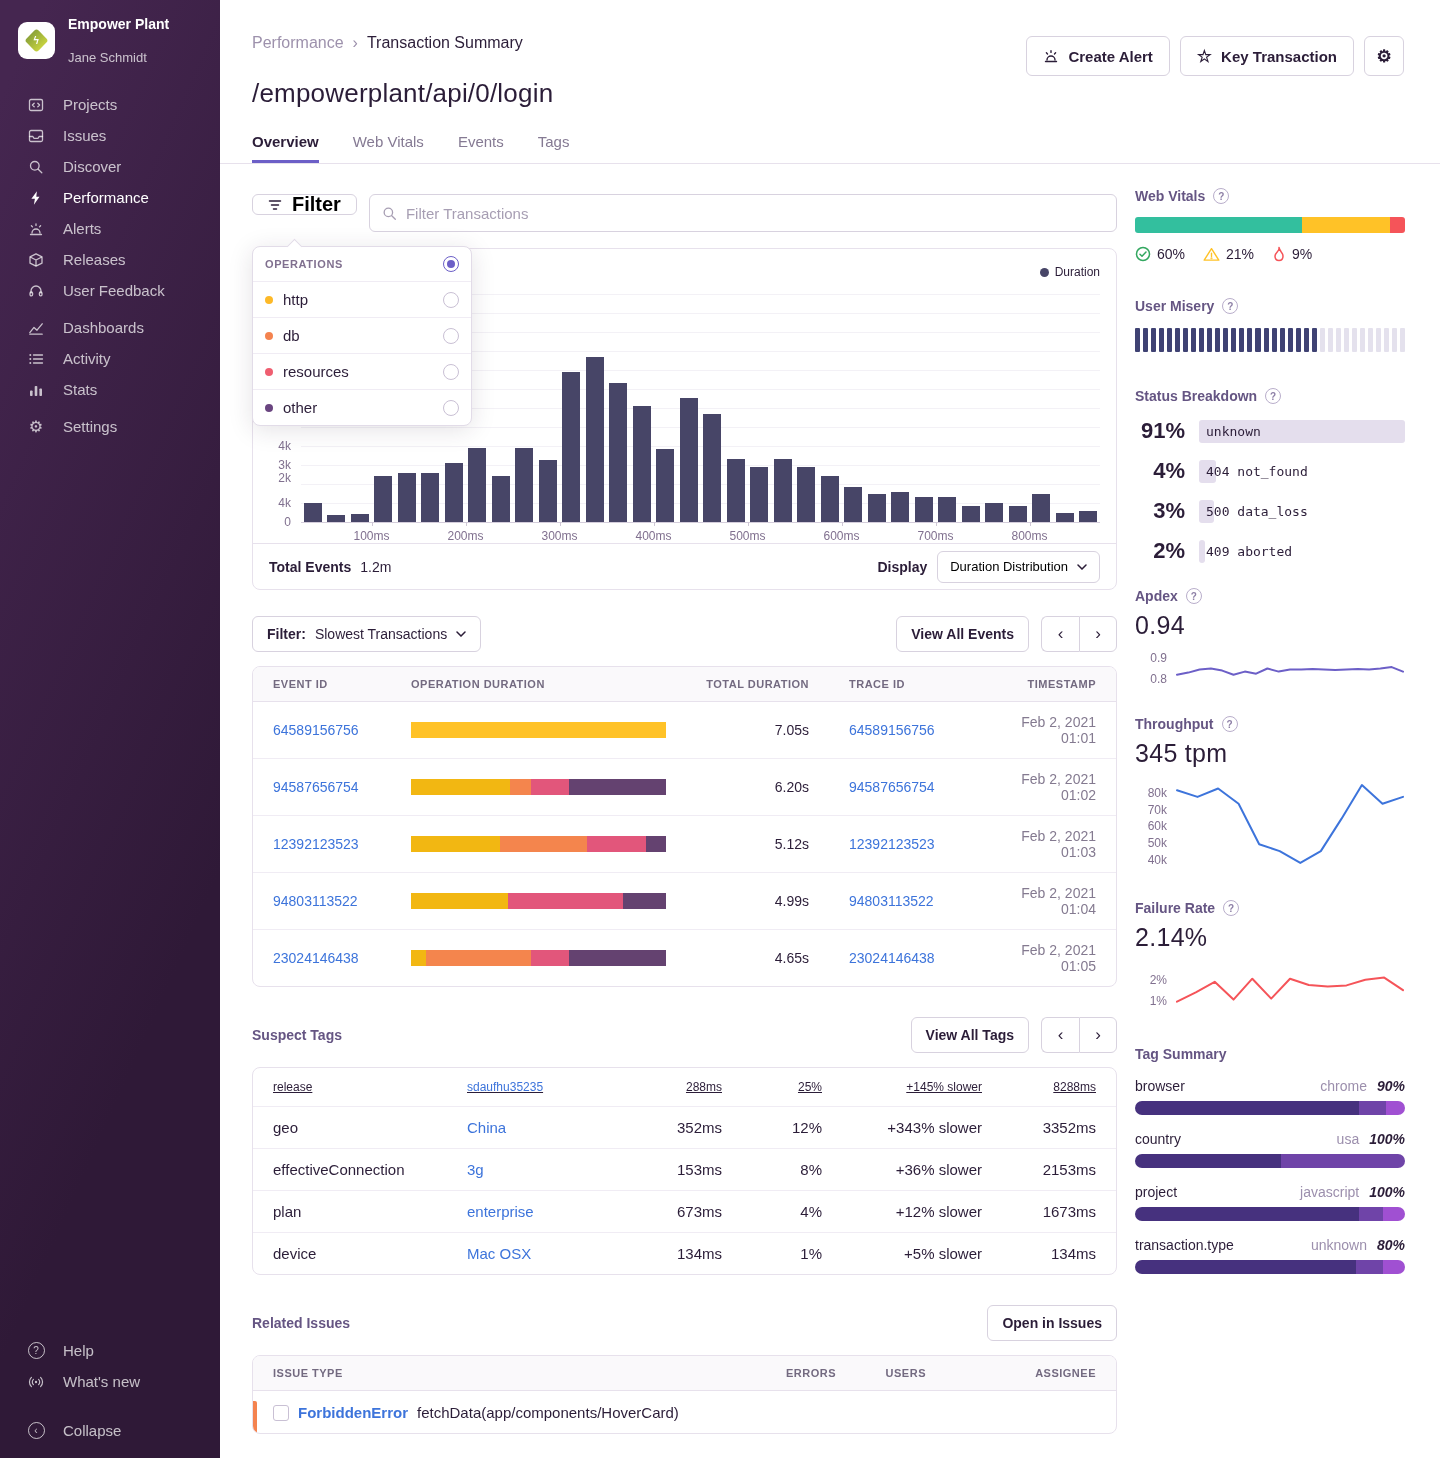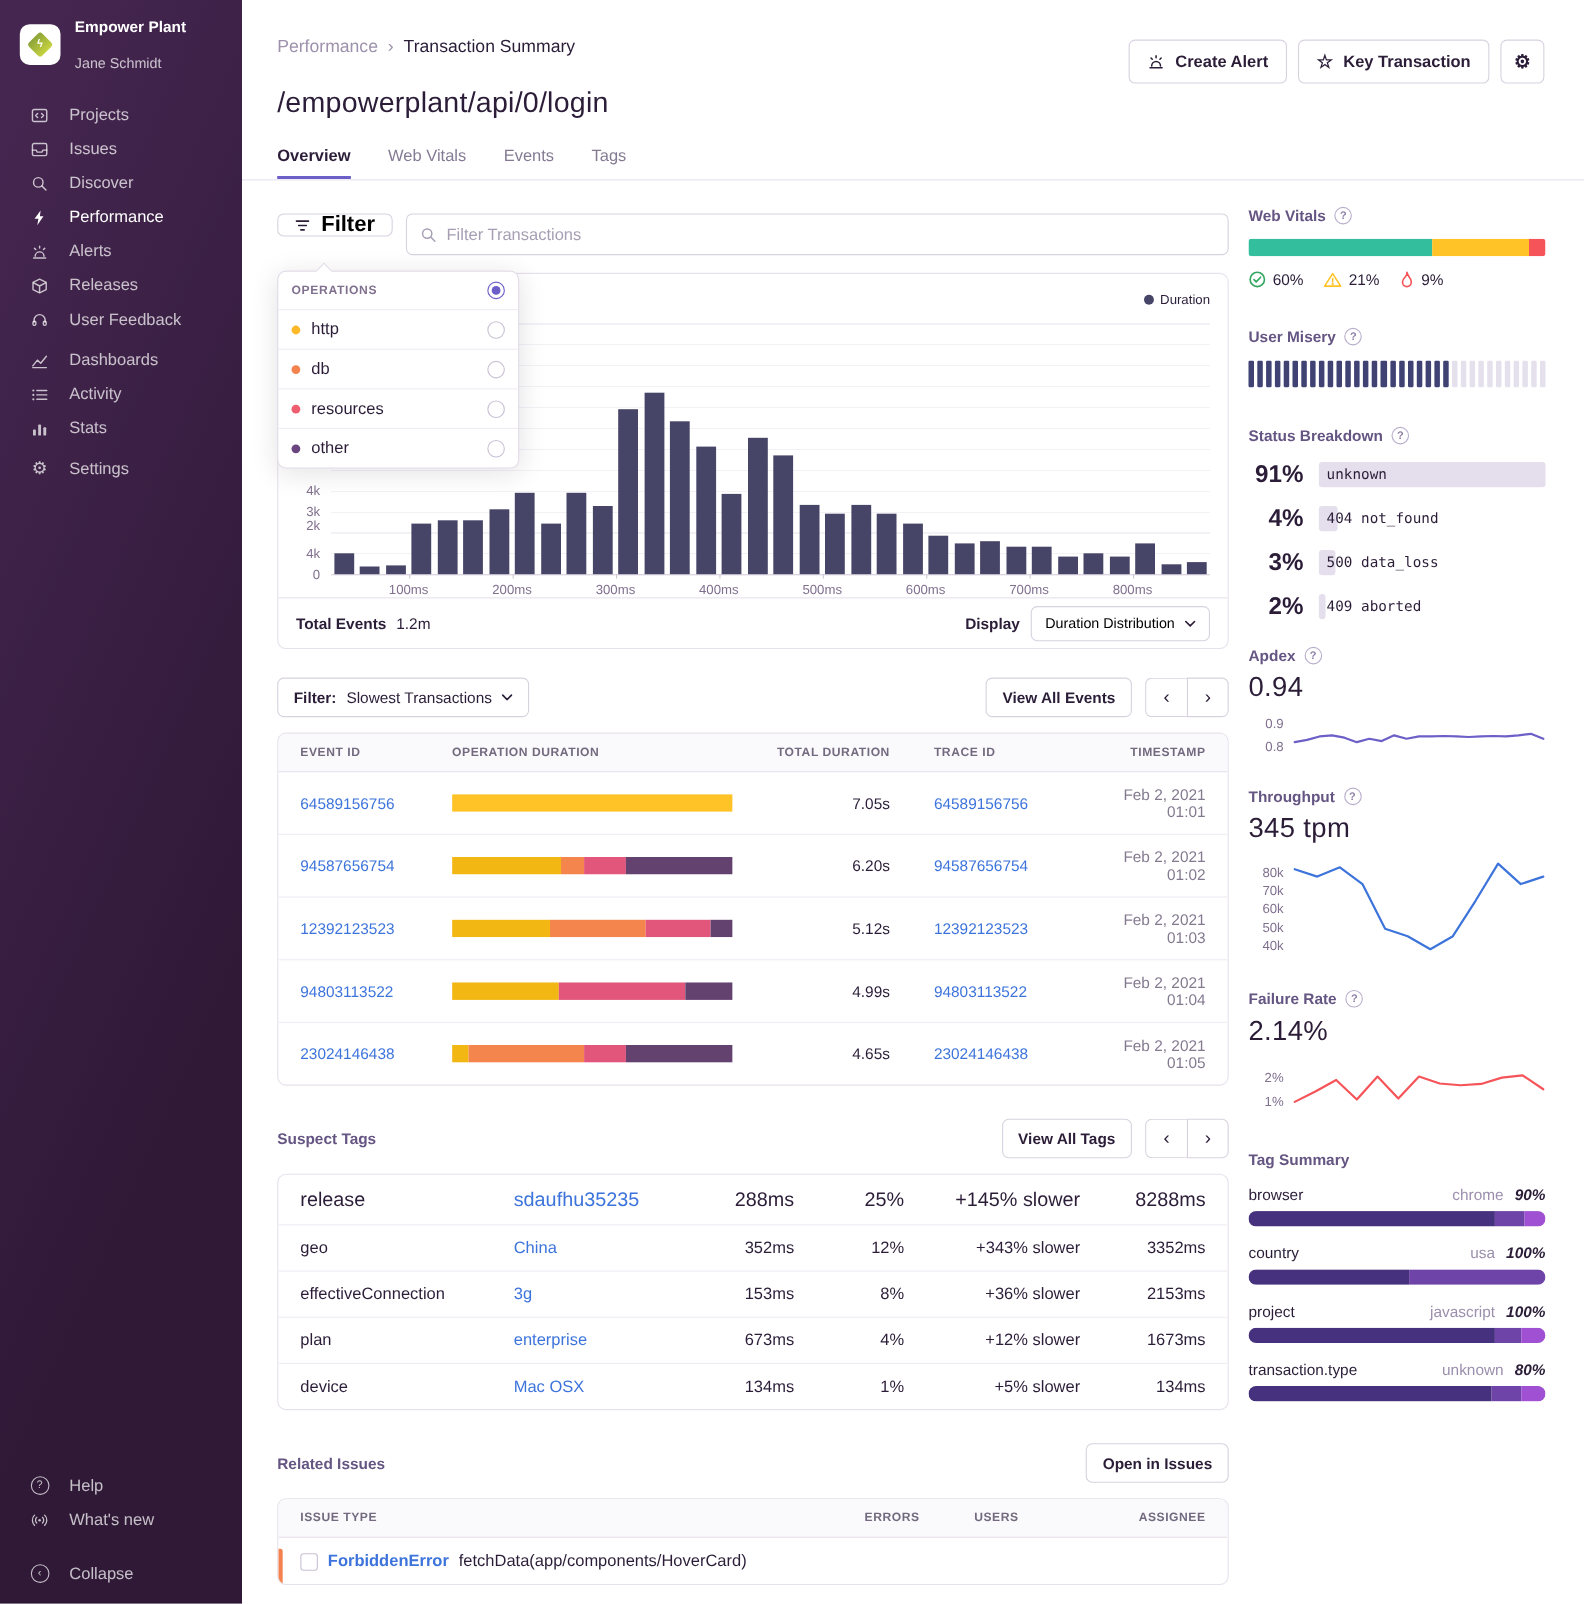--- a/index.html
+++ b/index.html
@@ -556,21 +556,21 @@
         <div class="right-group">
           <button class="sm-btn">View All Tags</button>
           <div class="pager">
             <div class="pg">‹</div>
             <div class="pg">›</div>
           </div>
         </div>
       </div>
 
       <div class="card-table">
-        <div class="trow tag-grid" style="font-size:18px;">
+        <div class="trow tag-grid" style="font-size:12px;text-decoration:underline;">
           <span>release</span>
           <a class="link">sdaufhu35235</a>
           <span class="al-r">288ms</span>
           <span class="al-r">25%</span>
           <span class="al-r">+145% slower</span>
           <span class="al-r">8288ms</span>
         </div>
         <div class="trow tag-grid" style="font-size:15px;">
           <span>geo</span>
           <a class="link">China</a>

